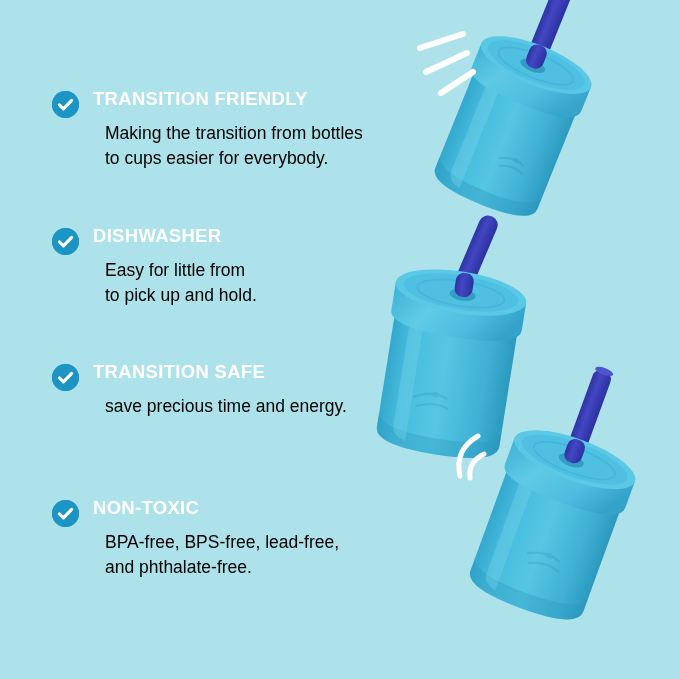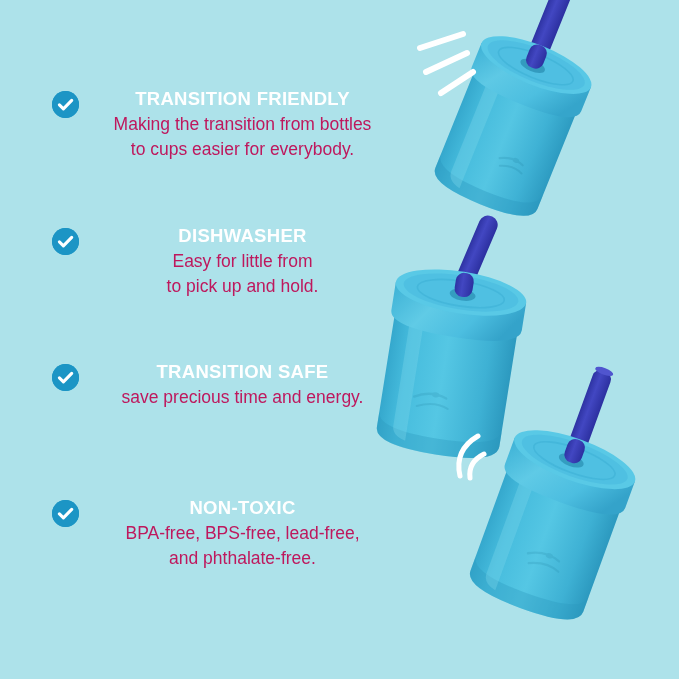--- a/index.html
+++ b/index.html
@@ -24,21 +24,20 @@
   }
 
   
   #feature-list {
     position: absolute;
     left: 0;
     top: 0;
     width: 400px;
     height: 679px;
     z-index: 40;
-    text-align: center;
   }
   .feature {
     position: absolute;
     left: 52px;
     width: 340px;
   }
   .feature-badge {
     position: absolute;
     left: 0;
     top: 3px;
@@ -61,23 +60,23 @@
     font-weight: bold;
     color: #ffffff;
     letter-spacing: 0.3px;
     line-height: 1.15;
     margin: 0 0 3px 0;
     white-space: nowrap;
   }
   .feature-desc {
     font-size: 17.5px;
     font-weight: normal;
-    color: #be185d;
+    color: #000000;
     line-height: 1.42;
-    margin: 0;
+    margin: 12px;
   }
   .feature-desc-line {
     display: block;
     white-space: nowrap;
   }
 
   
   .cup {
     position: absolute;
     z-index: 10;

